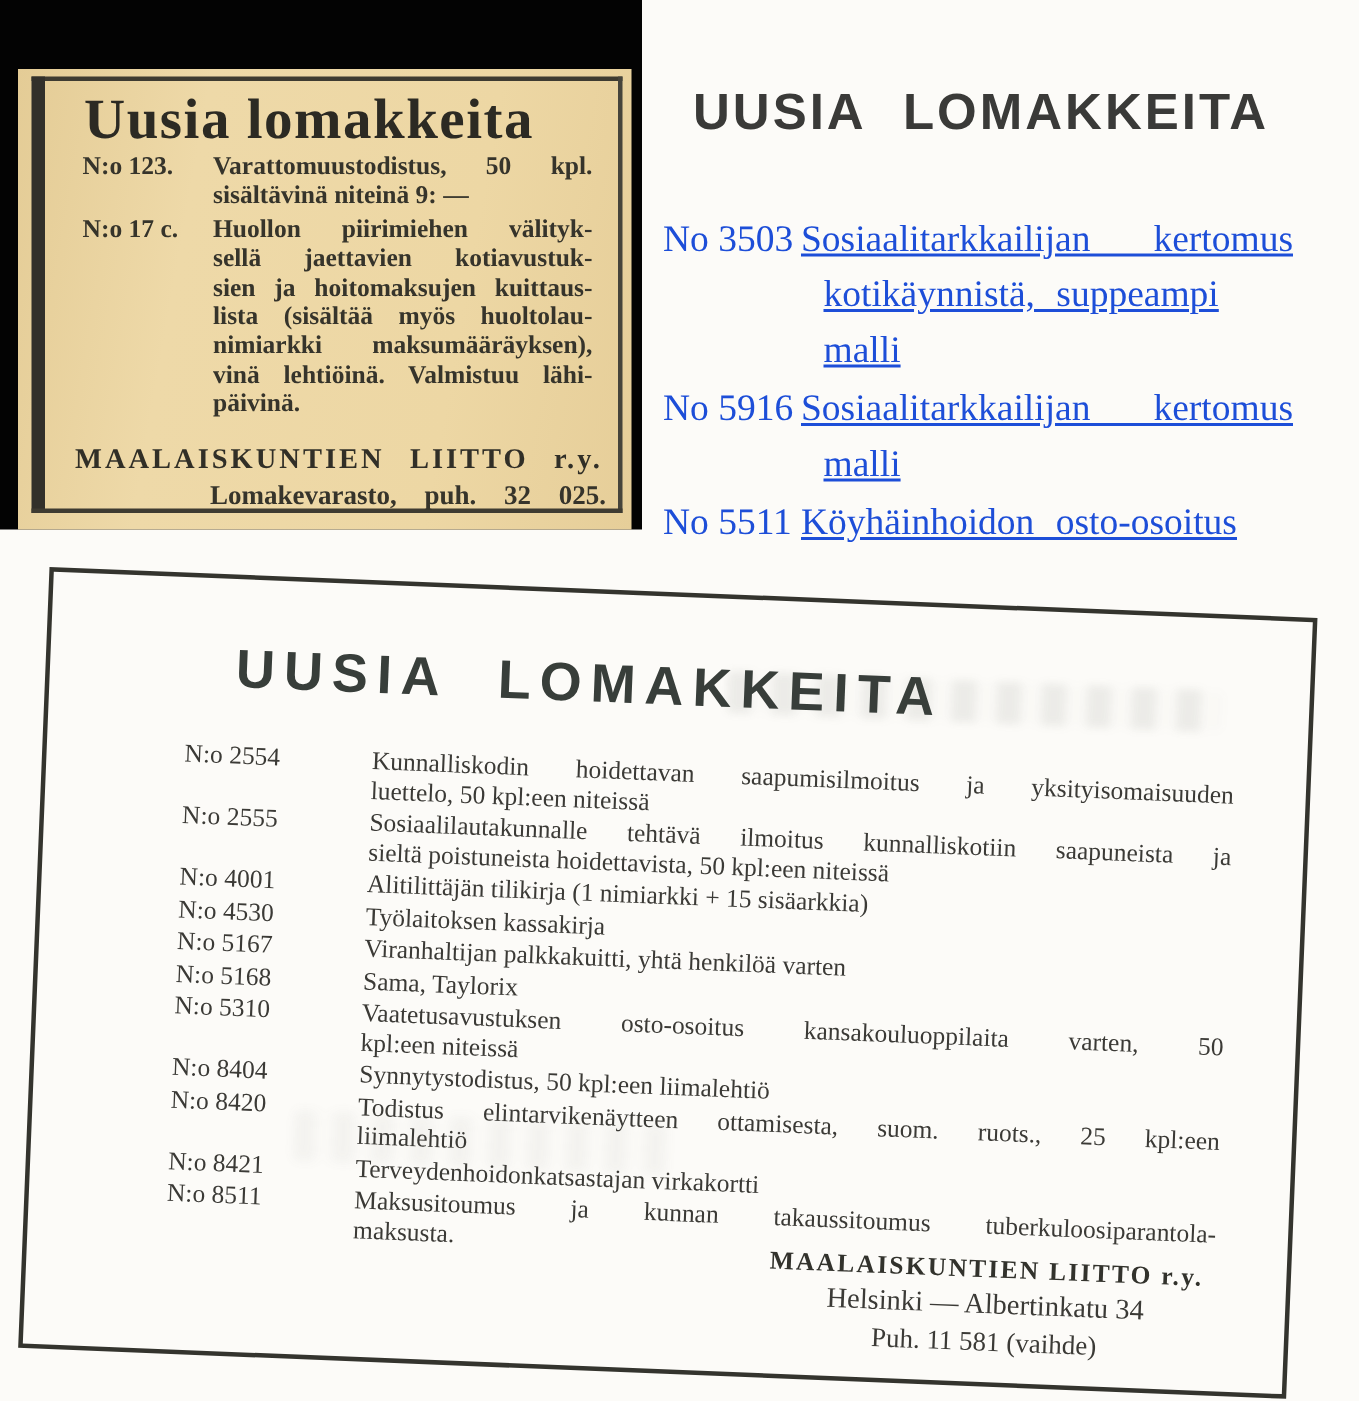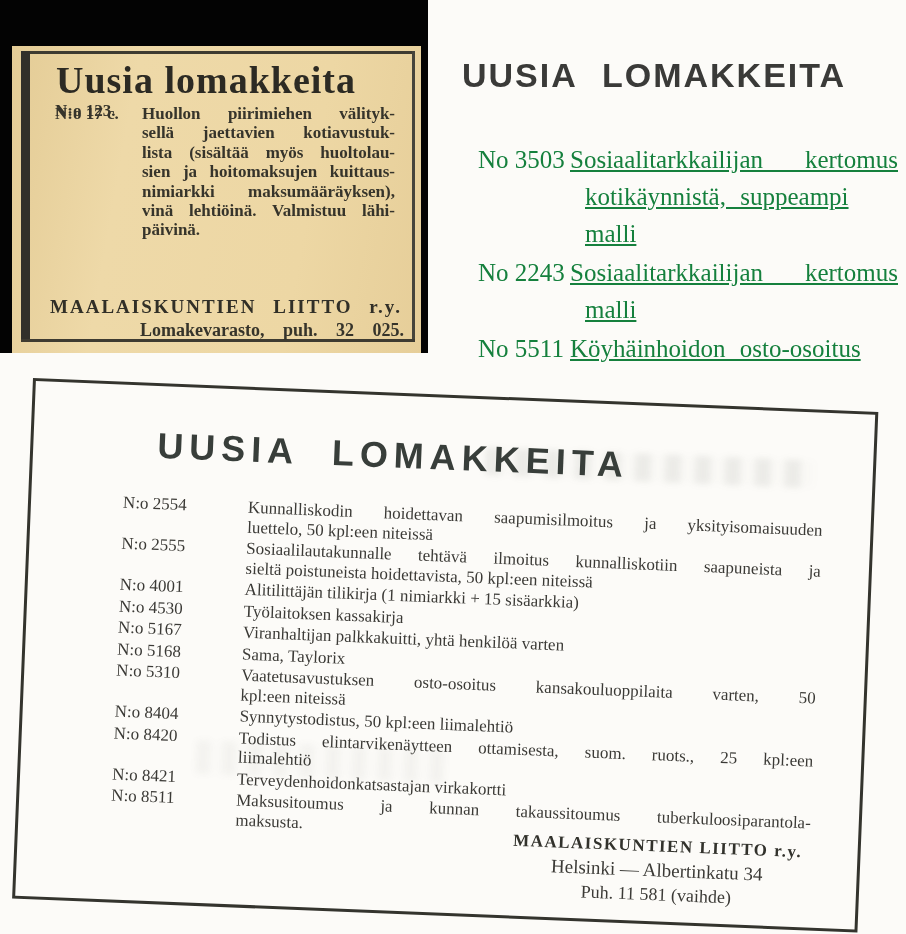--- a/index.html
+++ b/index.html
@@ -48,22 +48,22 @@
   .jst{text-align:justify;text-align-last:justify;}
 
   
   .rtitle{
     position:absolute;left:462px;top:57px;
     font:700 34px/1.1 "Liberation Sans", sans-serif;
     letter-spacing:2px;word-spacing:14px;color:#3a3a38;
     white-space:nowrap;
   }
   #right-items{
-    position:absolute;left:478px;top:141px;width:420px;
-    font:25px/37px "Liberation Serif", serif;color:#15803d;
+    position:absolute;left:442px;top:141px;width:420px;
+    font:25px/37px "Liberation Serif", serif;color:#1d4ed8;
   }
   #right-items .row{display:flex;margin-bottom:2px;}
   #right-items .no{width:92px;flex:none;}
   #right-items .txt{flex:1;word-spacing:8px;text-decoration:underline;}
   #right-items .cont{padding-left:15px;}
 
   
   .bbox{
     position:absolute;left:33px;top:378px;width:846px;height:521px;
     border:3px solid #34342e;background:#fcfbf8;
@@ -112,28 +112,32 @@
   <section class="photo">
     <div class="clip">
       <div class="f-top"></div>
       <div class="f-left"></div>
       <div class="f-right"></div>
       <div class="f-bottom"></div>
       <div class="clip-title">Uusia lomakkeita</div>
       <div id="clip-items">
           <div class="row">
             <div class="no">N:o 123.</div>
+            <div class="txt">
+              <div class="line jst">Varattomuustodistus, 50 kpl.</div>
+              <div class="line cont">sisältävinä niteinä 9: —</div>
+            </div>
           </div>
           <div class="row">
             <div class="no">N:o 17 c.</div>
             <div class="txt">
               <div class="line jst">Huollon piirimiehen välityk-</div>
               <div class="line jst cont">sellä jaettavien kotiavustuk-</div>
+              <div class="line jst cont">sien ja hoitomaksujen kuittaus-</div>
               <div class="line jst cont">lista (sisältää myös huoltolau-</div>
-              <div class="line jst cont">sien ja hoitomaksujen kuittaus-</div>
               <div class="line jst cont">nimiarkki maksumääräyksen),</div>
               <div class="line jst cont">vinä lehtiöinä. Valmistuu lähi-</div>
               <div class="line cont">päivinä.</div>
             </div>
           </div>
         </div>
       <div class="clip-org">MAALAISKUNTIEN LIITTO r.y.</div>
       <div class="clip-store">Lomakevarasto, puh. 32 025.</div>
     </div>
   </section>
@@ -142,21 +146,21 @@
     <div class="rtitle">UUSIA LOMAKKEITA</div>
     <div id="right-items">
         <div class="row">
           <div class="no">No 3503</div>
           <div class="txt">
             <div class="line jst">Sosiaalitarkkailijan kertomus</div>
             <div class="line cont">kotikäynnistä, suppeampi malli</div>
           </div>
         </div>
         <div class="row">
-          <div class="no">No 2243</div>
+          <div class="no">No 5916</div>
           <div class="txt">
             <div class="line jst">Sosiaalitarkkailijan kertomus</div>
             <div class="line cont">malli</div>
           </div>
         </div>
         <div class="row">
           <div class="no">No 5511</div>
           <div class="txt">
             <div class="line">Köyhäinhoidon osto-osoitus</div>
           </div>

